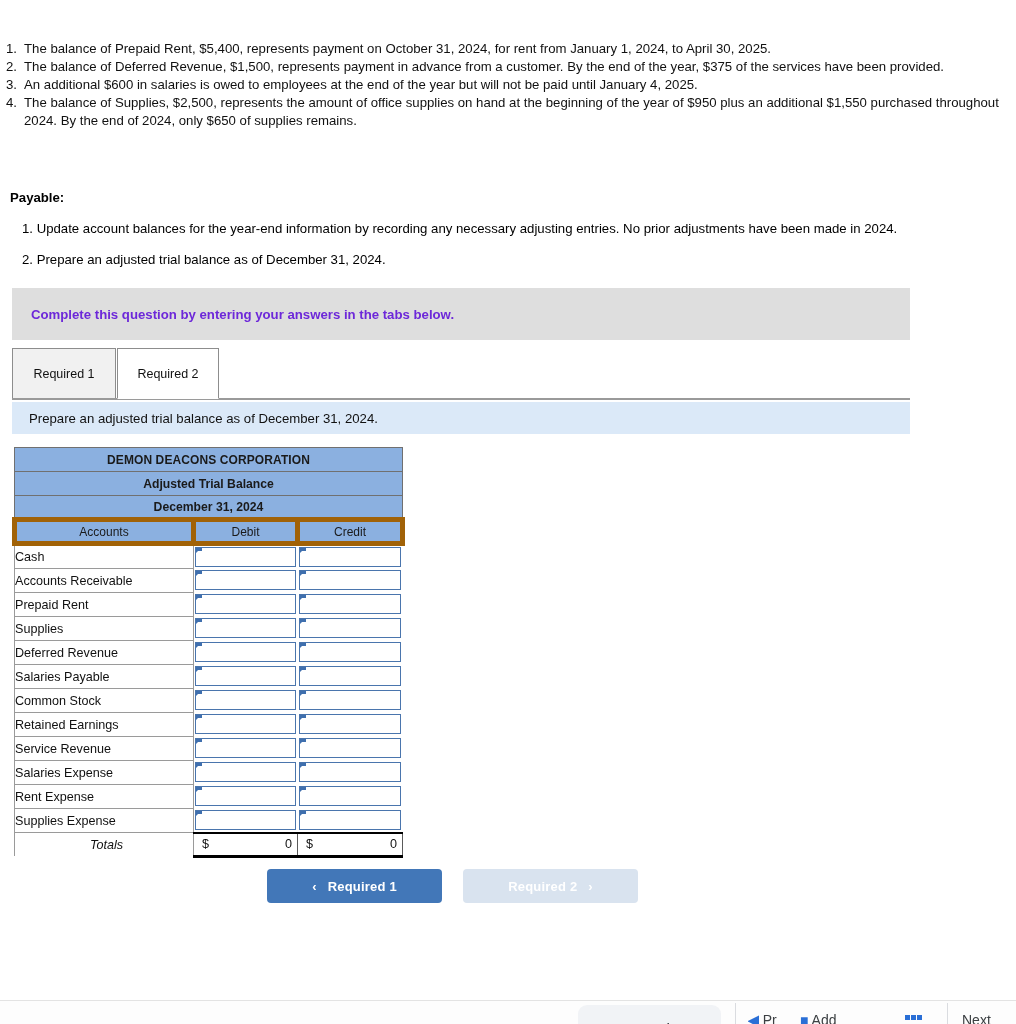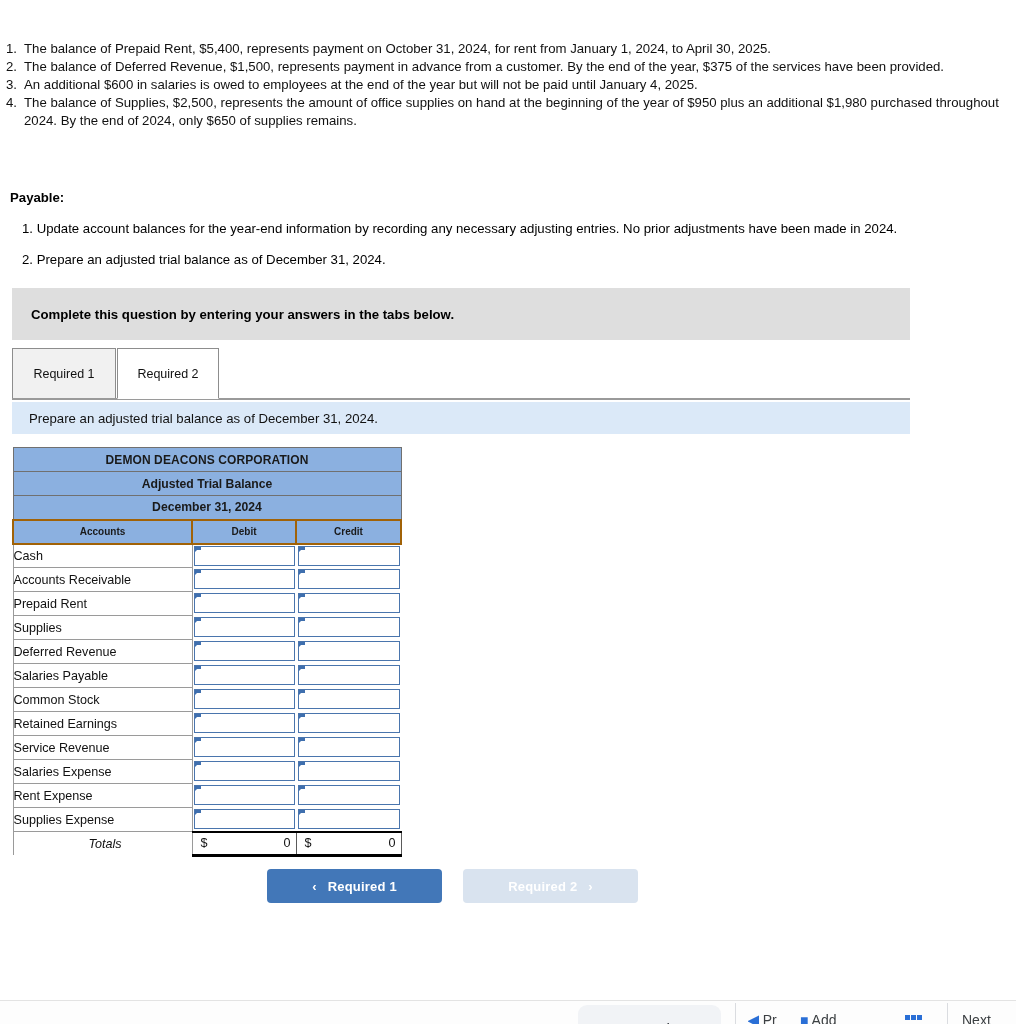--- a/index.html
+++ b/index.html
@@ -66,21 +66,21 @@
     width: 898px;
     height: 52px;
     background: #dedede;
     display: flex;
     align-items: center;
   }
   .gray-banner-text {
     font-size: 13.2px;
     font-weight: bold;
     padding-left: 19px;
-    color: #000000;
+    color: #6d28d9;
   }
 
   
   .tab-strip {
     position: absolute;
     left: 12px;
     top: 348px;
     width: 898px;
     height: 52px;
   }
@@ -161,24 +161,24 @@
   .hdr-sub {
     background: #8bb0e0;
     border: 1px solid #707070;
     text-align: center;
     font-weight: bold;
     font-size: 12.2px;
     color: #1a1a1a;
   }
   .hdr-col {
     background: #8bb0e0;
-    border: 2px solid #a16207;
+    border: 5px solid #a16207;
     text-align: center;
-    font-weight: bold;
-    font-size: 10px;
+    font-weight: normal;
+    font-size: 12px;
     color: #1a1a1a;
   }
   .acct-cell {
     border: 1px solid #9a9a9a;
     background: #ffffff;
     padding-left: 6px;
     font-size: 12.6px;
     color: #111;
     white-space: nowrap;
   }
@@ -363,21 +363,21 @@
   <div class="fact-row">
     <span class="fact-num">2.</span>
     <span class="fact-text">The balance of  Deferred Revenue, $1,500, represents payment in advance from a customer. By the end of the year, $375 of the services have been provided.</span>
   </div>
   <div class="fact-row">
     <span class="fact-num">3.</span>
     <span class="fact-text">An additional $600 in salaries is owed to employees at the end of the year but will not be paid until January 4, 2025.</span>
   </div>
   <div class="fact-row">
     <span class="fact-num">4.</span>
-    <span class="fact-text">The balance of Supplies, $2,500, represents the amount of office supplies on hand at the beginning of the year of $950 plus an additional $1,980 purchased throughout 2024. By the end of 2024, only $650 of supplies remains.</span>
+    <span class="fact-text">The balance of Supplies, $2,500, represents the amount of office supplies on hand at the beginning of the year of $950 plus an additional $1,550 purchased throughout 2024. By the end of 2024, only $650 of supplies remains.</span>
   </div>
 </div>
 
 <div class="required-block">
   <div class="required-title">Payable:</div>
   <p class="required-line">1. Update account balances for the year-end information by recording any necessary adjusting entries. No prior adjustments have been made in 2024.</p>
   <p class="required-line">2. Prepare an adjusted trial balance as of December 31, 2024.</p>
 </div>
 
 <div class="gray-banner">

